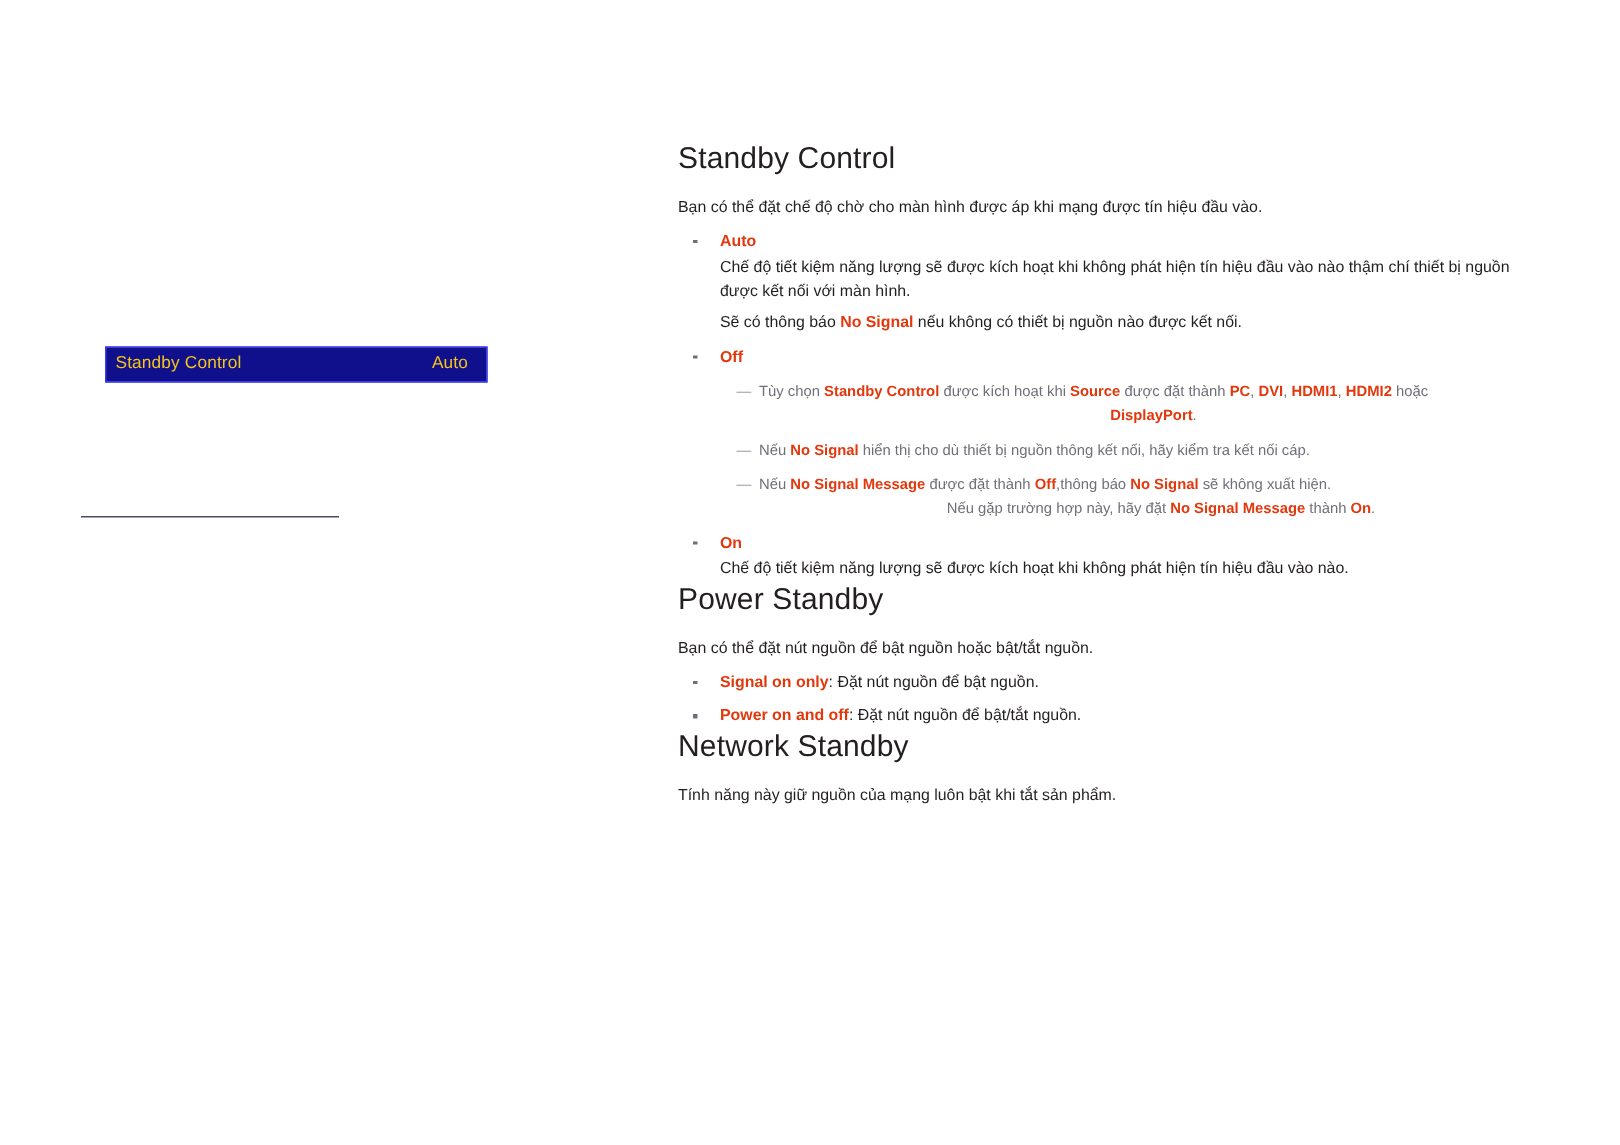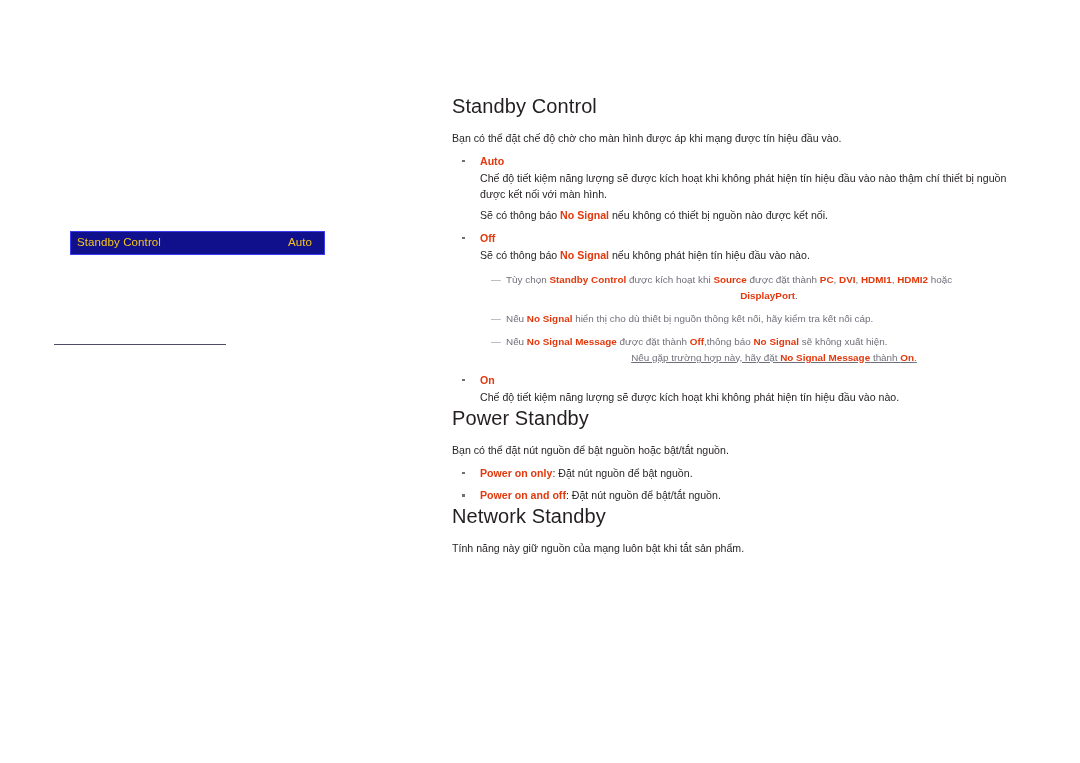--- a/index.html
+++ b/index.html
@@ -162,21 +162,21 @@
     left: 11px;
     top: 0;
     color: #9a9aa6;
     font-size: 9.9px;
   }
   .notes .note-line2 {
     display: block;
     margin-top: 1px;
     text-align: center;
   }
-  .notes .indent2 { padding-left: 10px; text-decoration: underline; }
+  .notes .indent2 { padding-left: 10px; }
   .gap-section-lg { margin-top: 32px; }
 
   ul.bullets.inline > li .bullet-title { font-weight: bold; }
 </style>
 </head>
 <body>
 
 <div id="left-column">
 
   <div id="osd-bar">
@@ -197,21 +197,20 @@
   <ul class="bullets">
 
     <li>
       <span class="bullet-title">Auto</span>
       <span class="bullet-body">Chế độ tiết kiệm năng lượng sẽ được kích hoạt khi không phát hiện tín hiệu đầu vào nào thậm chí thiết bị nguồn được kết nối với màn hình.</span>
       <span class="bullet-body"><span>Sẽ có thông báo </span><span class="kw">No Signal</span><span> nếu không có thiết bị nguồn nào được kết nối.</span></span>
     </li>
 
     <li>
       <span class="bullet-title">Off</span>
-      <span class="bullet-body"><span>Sẽ có thông báo </span><span class="kw">No Signal</span><span> nếu không phát hiện tín hiệu đầu vào nào.</span></span>
 
       <ul class="notes">
 
         <li>
           <span class="note-dash">—</span><span>Tùy chọn </span><span class="kw">Standby Control</span><span> được kích hoạt khi </span><span class="kw">Source</span><span> được đặt thành </span><span class="kw">PC</span><span>, </span><span class="kw">DVI</span><span>, </span><span class="kw">HDMI1</span><span>, </span><span class="kw">HDMI2</span><span> hoặc</span>
           <span class="note-line2"><span class="kw">DisplayPort</span><span>.</span></span>
         </li>
 
         <li>
           <span class="note-dash">—</span><span>Nếu </span><span class="kw">No Signal</span><span> hiển thị cho dù thiết bị nguồn thông kết nối, hãy kiểm tra kết nối cáp.</span>
@@ -228,21 +227,21 @@
       <span class="bullet-title">On</span>
       <span class="bullet-body">Chế độ tiết kiệm năng lượng sẽ được kích hoạt khi không phát hiện tín hiệu đầu vào nào.</span>
     </li>
   </ul>
 
   <h2 class="section-heading gap-section-lg">Power Standby</h2>
 
   <p class="intro">Bạn có thể đặt nút nguồn để bật nguồn hoặc bật/tắt nguồn.</p>
 
   <ul class="bullets inline">
-    <li><span class="bullet-title">Power on only</span><span>: Đặt nút nguồn để bật nguồn.</span></li>
+    <li><span class="bullet-title">Signal on only</span><span>: Đặt nút nguồn để bật nguồn.</span></li>
     <li><span class="bullet-title">Power on and off</span><span>: Đặt nút nguồn để bật/tắt nguồn.</span></li>
   </ul>
 
   <h2 class="section-heading gap-section-lg">Network Standby</h2>
 
   <p class="intro">Tính năng này giữ nguồn của mạng luôn bật khi tắt sản phẩm.</p>
 
 
 </div>
 

